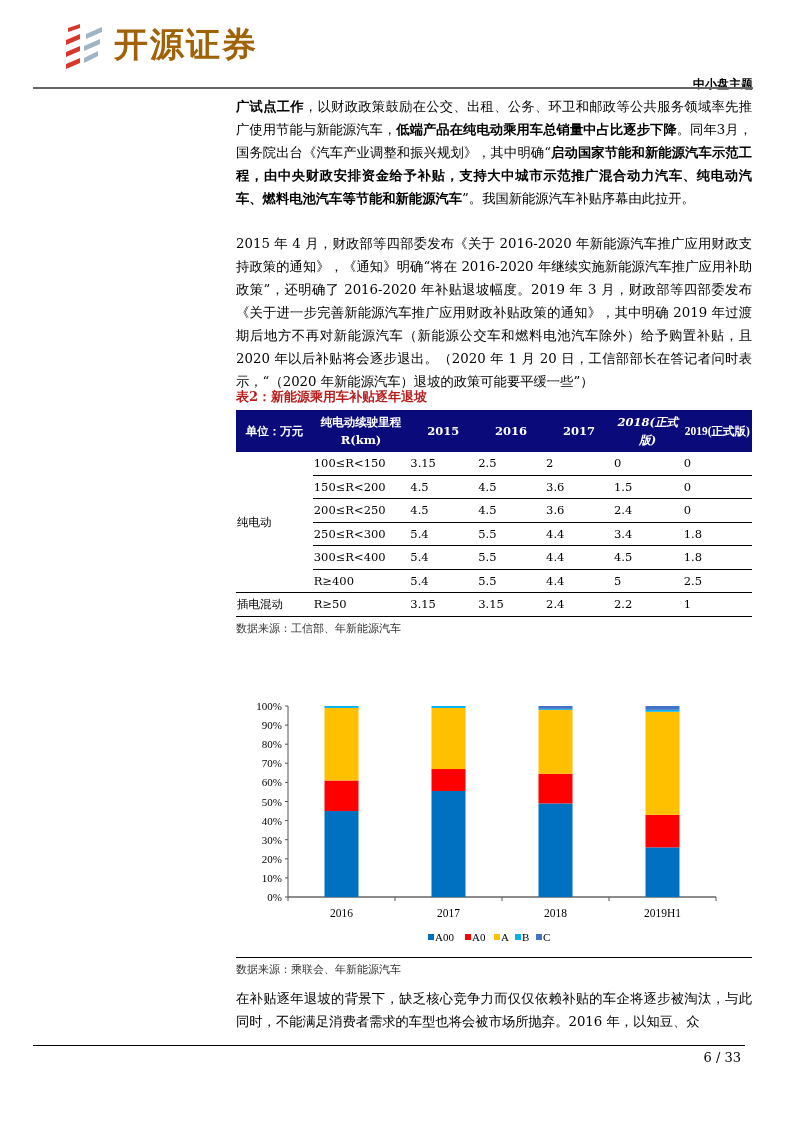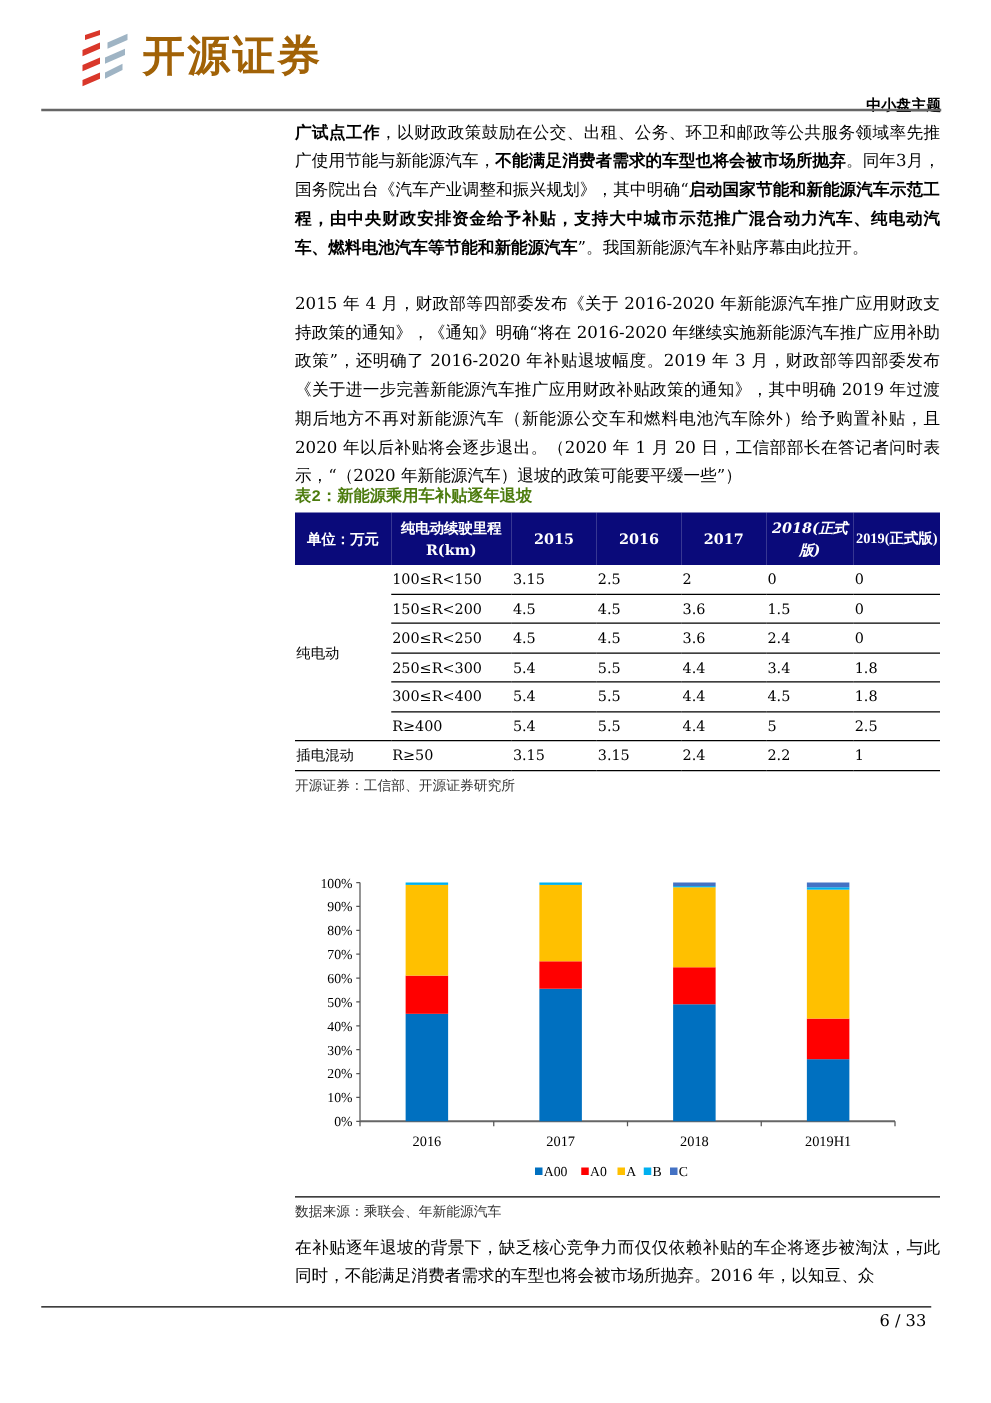--- a/index.html
+++ b/index.html
@@ -4,21 +4,21 @@
 <style>
   body { margin:0; background:#fff; font-family:"DejaVu Serif","Liberation Serif",serif; color:#000; }
   .page { position:relative; width:793px; height:1122px; background:#fff; overflow:hidden; }
   .logo { position:absolute; left:62px; top:20px; height:50px; display:flex; align-items:center; }
   .logo-text { font-family:"DejaVu Sans","Liberation Sans",sans-serif; font-size:34px; font-weight:bold; color:#a16207; letter-spacing:2px; margin-left:8px; }
   .header-tag { position:absolute; right:40px; top:76px; font-size:12px; font-weight:bold; }
   .header-rule { position:absolute; left:33px; right:40px; top:87px; height:2px; background:#666; }
   .content { position:absolute; left:236px; width:516px; }
   .para { font-size:13.3px; line-height:23px; text-align:justify; margin:0; }
   .para b { font-weight:bold; }
-  .cap { font-size:13px; font-weight:bold; color:#4d7c0f;font-family:Liberation Mono, monospace; }
+  .cap { font-size:13px; font-weight:bold; color:#b91c1c; }
   table.t { border-collapse:collapse; width:516px; font-size:11.5px; }
   table.t th { background:#0a0a7a; color:#fff; font-weight:bold; font-size:11.5px; height:40px; line-height:18px; }
   table.t td { text-align:left; height:20.5px; }
   table.t tr.r td.v { border-bottom:1px solid #000; }
   .src { font-size:11px; color:#333; }
   .chart-wrap { position:absolute; }
   .footer-rule { position:absolute; left:33px; width:712px; top:1045px; height:1px; background:#000; }
   .pageno { position:absolute; right:52px; top:1050px; font-size:13px; }
 </style>
 </head>
@@ -34,21 +34,21 @@
       <path d="M24 14 L40 7 L40 12 L24 19 Z" fill="#9fb4c4"></path>
       <path d="M22 26 L38 19 L38 24 L22 31 Z" fill="#9fb4c4"></path>
       <path d="M22 38 L36 31 L36 36 L22 43 Z" fill="#9fb4c4"></path>
     </svg>
     <span class="logo-text">开源证券</span>
   </div>
   <div class="header-tag">中小盘主题</div>
   <div class="header-rule"></div>
 
   <div class="content" style="top:95px;">
-    <p class="para" id="p1"><b>广试点工作</b><span>，以财政政策鼓励在公交、出租、公务、环卫和邮政等公共服务领域率先推广使用节能与新能源汽车，</span><b>不能满足消费者需求的车型也将会被市场所抛弃</b><span>。同年3月，国务院出台《汽车产业调整和振兴规划》，其中明确“</span><b>启动国家节能和新能源汽车示范工程，由中央财政安排资金给予补贴，支持大中城市示范推广混合动力汽车、纯电动汽车、燃料电池汽车等节能和新能源汽车</b><span>”。我国新能源汽车补贴序幕由此拉开。</span></p>
+    <p class="para" id="p1"><b>广试点工作</b><span>，以财政政策鼓励在公交、出租、公务、环卫和邮政等公共服务领域率先推广使用节能与新能源汽车，</span><b>低端产品在纯电动乘用车总销量中占比逐步下降</b><span>。同年3月，国务院出台《汽车产业调整和振兴规划》，其中明确“</span><b>启动国家节能和新能源汽车示范工程，由中央财政安排资金给予补贴，支持大中城市示范推广混合动力汽车、纯电动汽车、燃料电池汽车等节能和新能源汽车</b><span>”。我国新能源汽车补贴序幕由此拉开。</span></p>
   </div>
 
   <div class="content" style="top:232px;">
     <p class="para">2015 年 4 月，财政部等四部委发布《关于 2016-2020 年新能源汽车推广应用财政支持政策的通知》，《通知》明确“将在 2016-2020 年继续实施新能源汽车推广应用补助政策”，还明确了 2016-2020 年补贴退坡幅度。2019 年 3 月，财政部等四部委发布《关于进一步完善新能源汽车推广应用财政补贴政策的通知》，其中明确 2019 年过渡期后地方不再对新能源汽车（新能源公交车和燃料电池汽车除外）给予购置补贴，且 2020 年以后补贴将会逐步退出。（2020 年 1 月 20 日，工信部部长在答记者问时表示，“（2020 年新能源汽车）退坡的政策可能要平缓一些”）</p>
   </div>
 
   <div class="content" style="top:388px;">
     <div class="cap" style="margin-bottom:4px;">表2：新能源乘用车补贴逐年退坡</div>
     <table class="t" id="subsidy-table">
       <thead>
@@ -116,21 +116,21 @@
             <td rowspan="1" style="border-bottom: 1px solid rgb(0, 0, 0);">插电混动</td>
             <td class="v">R≥50</td>
             <td class="v">3.15</td>
             <td class="v">3.15</td>
             <td class="v">2.4</td>
             <td class="v">2.2</td>
             <td class="v">1</td>
           </tr>
         </tbody>
     </table>
-    <div class="src" style="margin-top:4px;">开源证券：工信部、开源证券研究所</div>
+    <div class="src" style="margin-top:4px;">数据来源：工信部、年新能源汽车</div>
   </div>
 
 
   <div class="chart-wrap" style="left:236px; top:695px; width:516px; height:260px;">
     <svg id="chart" width="516" height="260">
         <text x="46" y="206" text-anchor="end" font-size="11" font-family="Liberation Serif, serif">0%</text>
         <line x1="49" x2="52" y1="202" y2="202" stroke="#555"></line>
         <text x="46" y="186.9" text-anchor="end" font-size="11" font-family="Liberation Serif, serif">10%</text>
         <line x1="49" x2="52" y1="182.9" y2="182.9" stroke="#555"></line>
         <text x="46" y="167.8" text-anchor="end" font-size="11" font-family="Liberation Serif, serif">20%</text>

